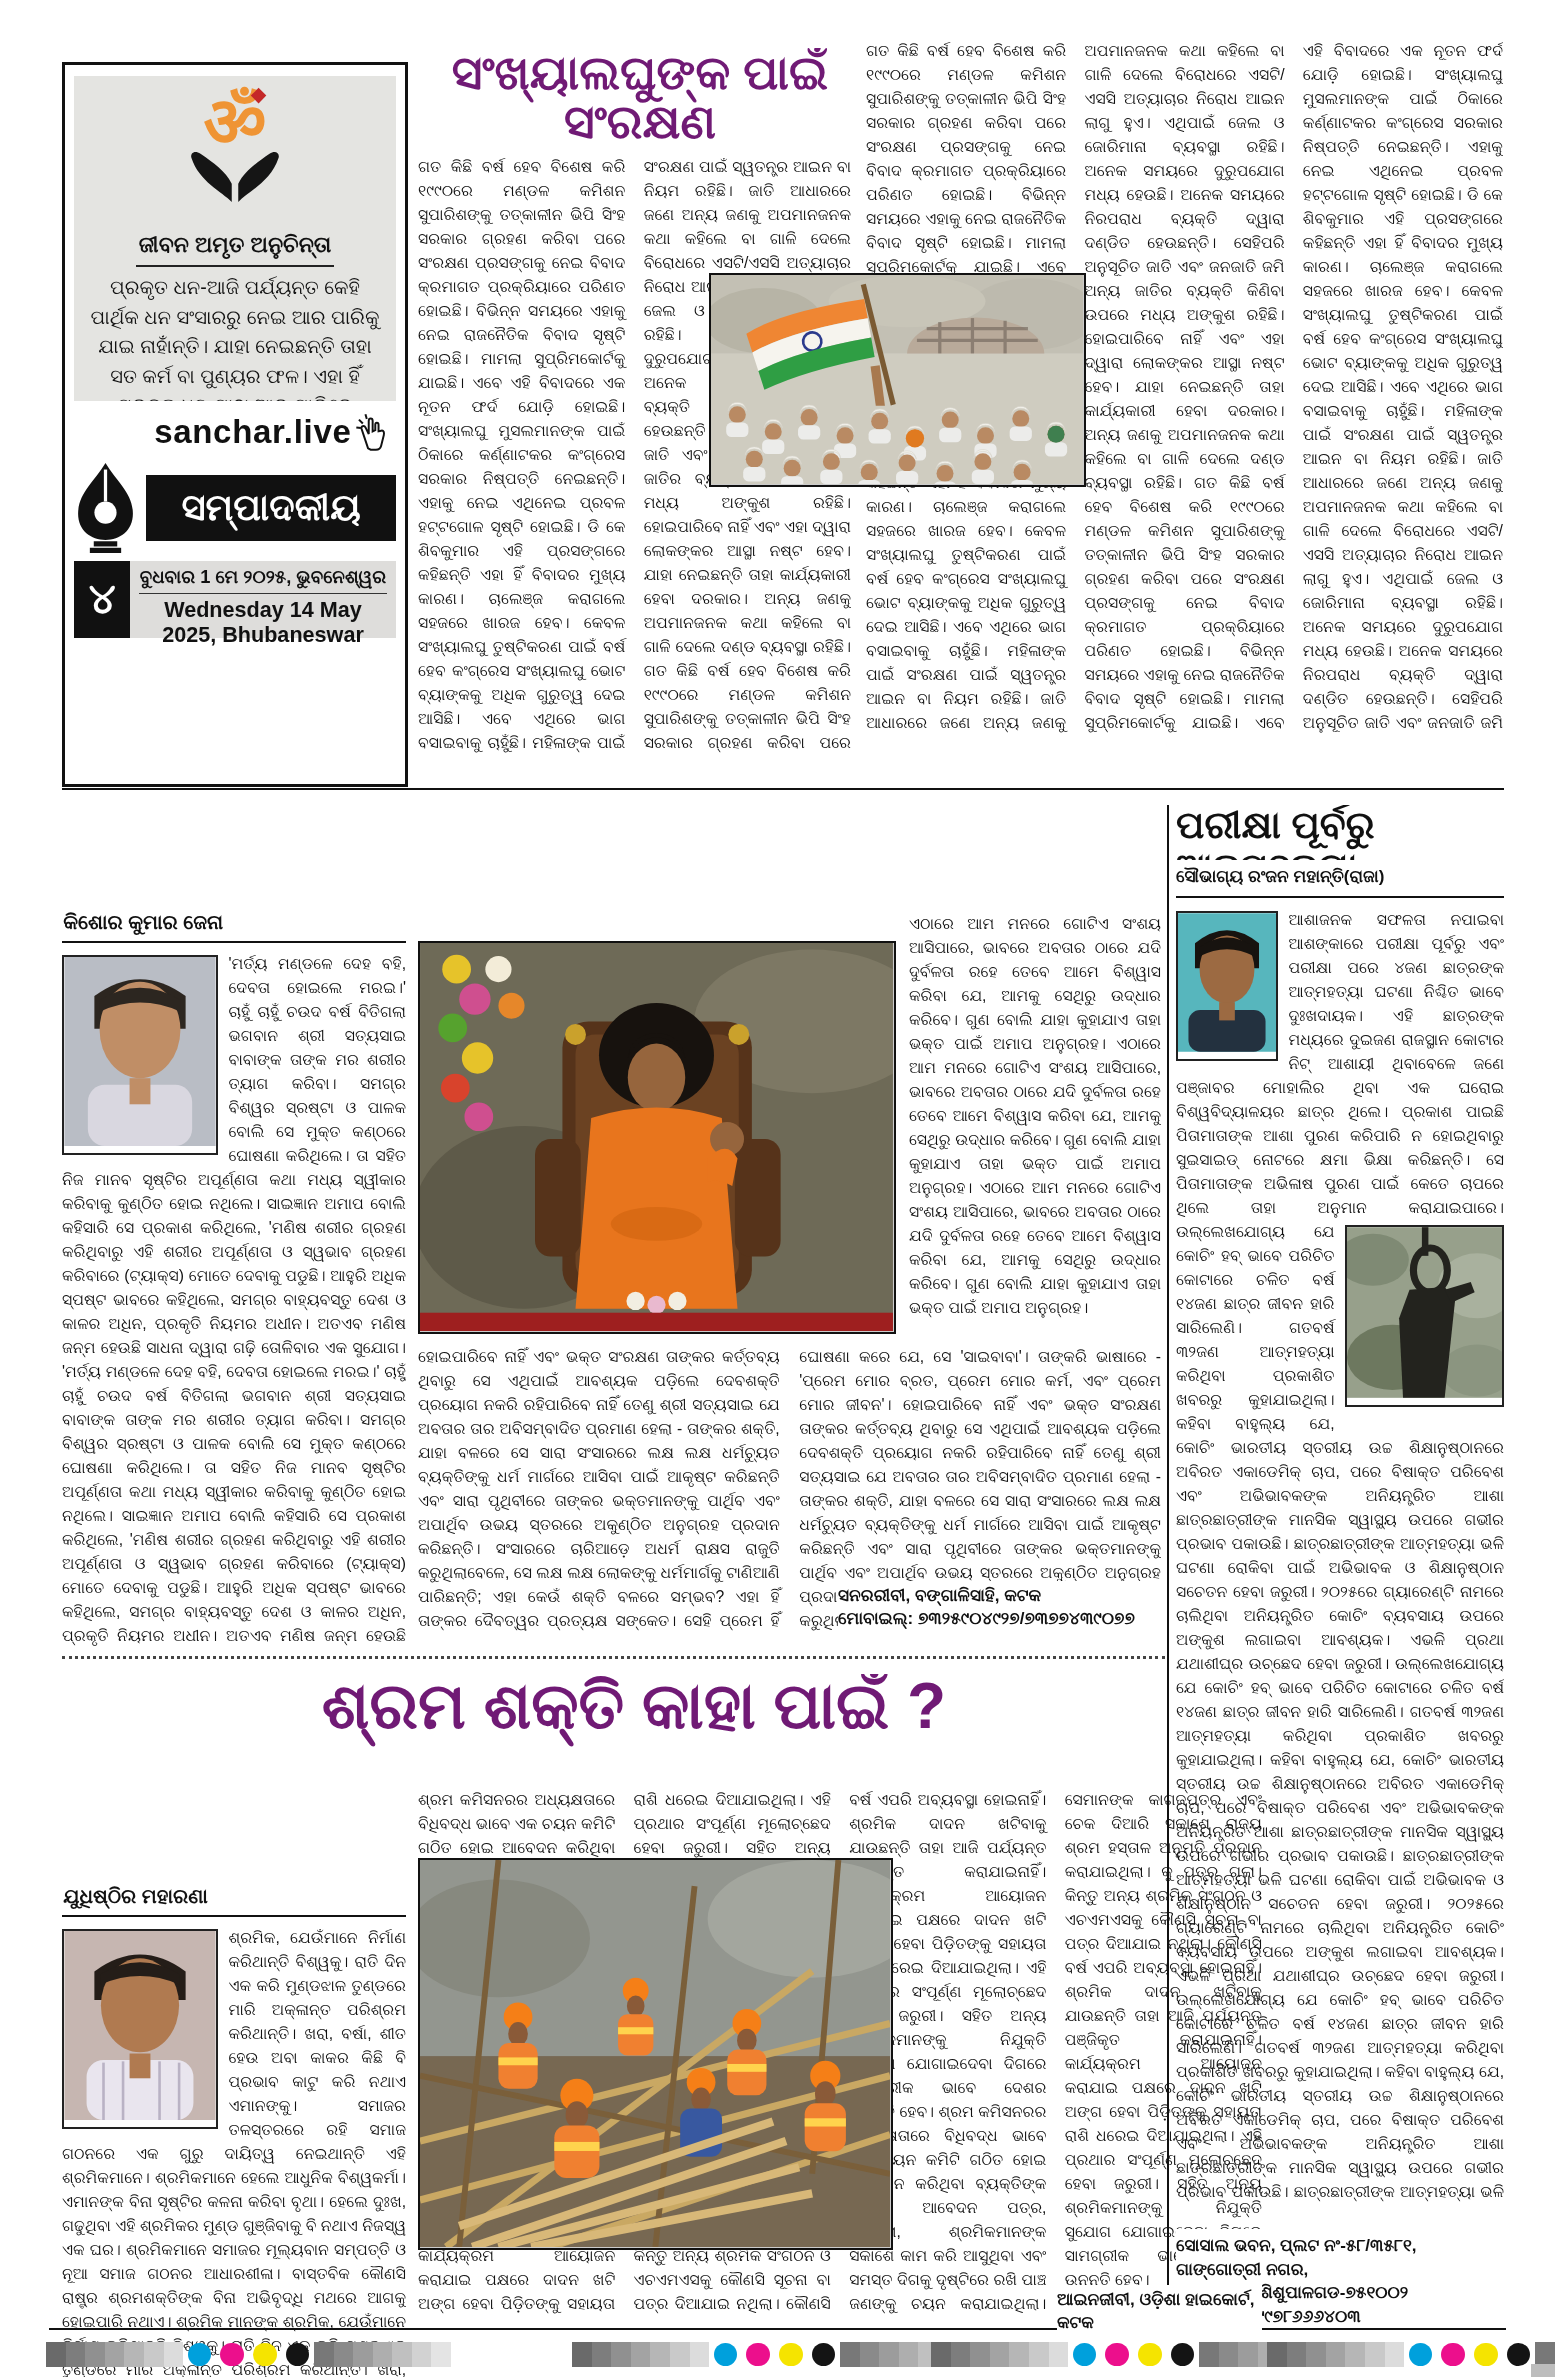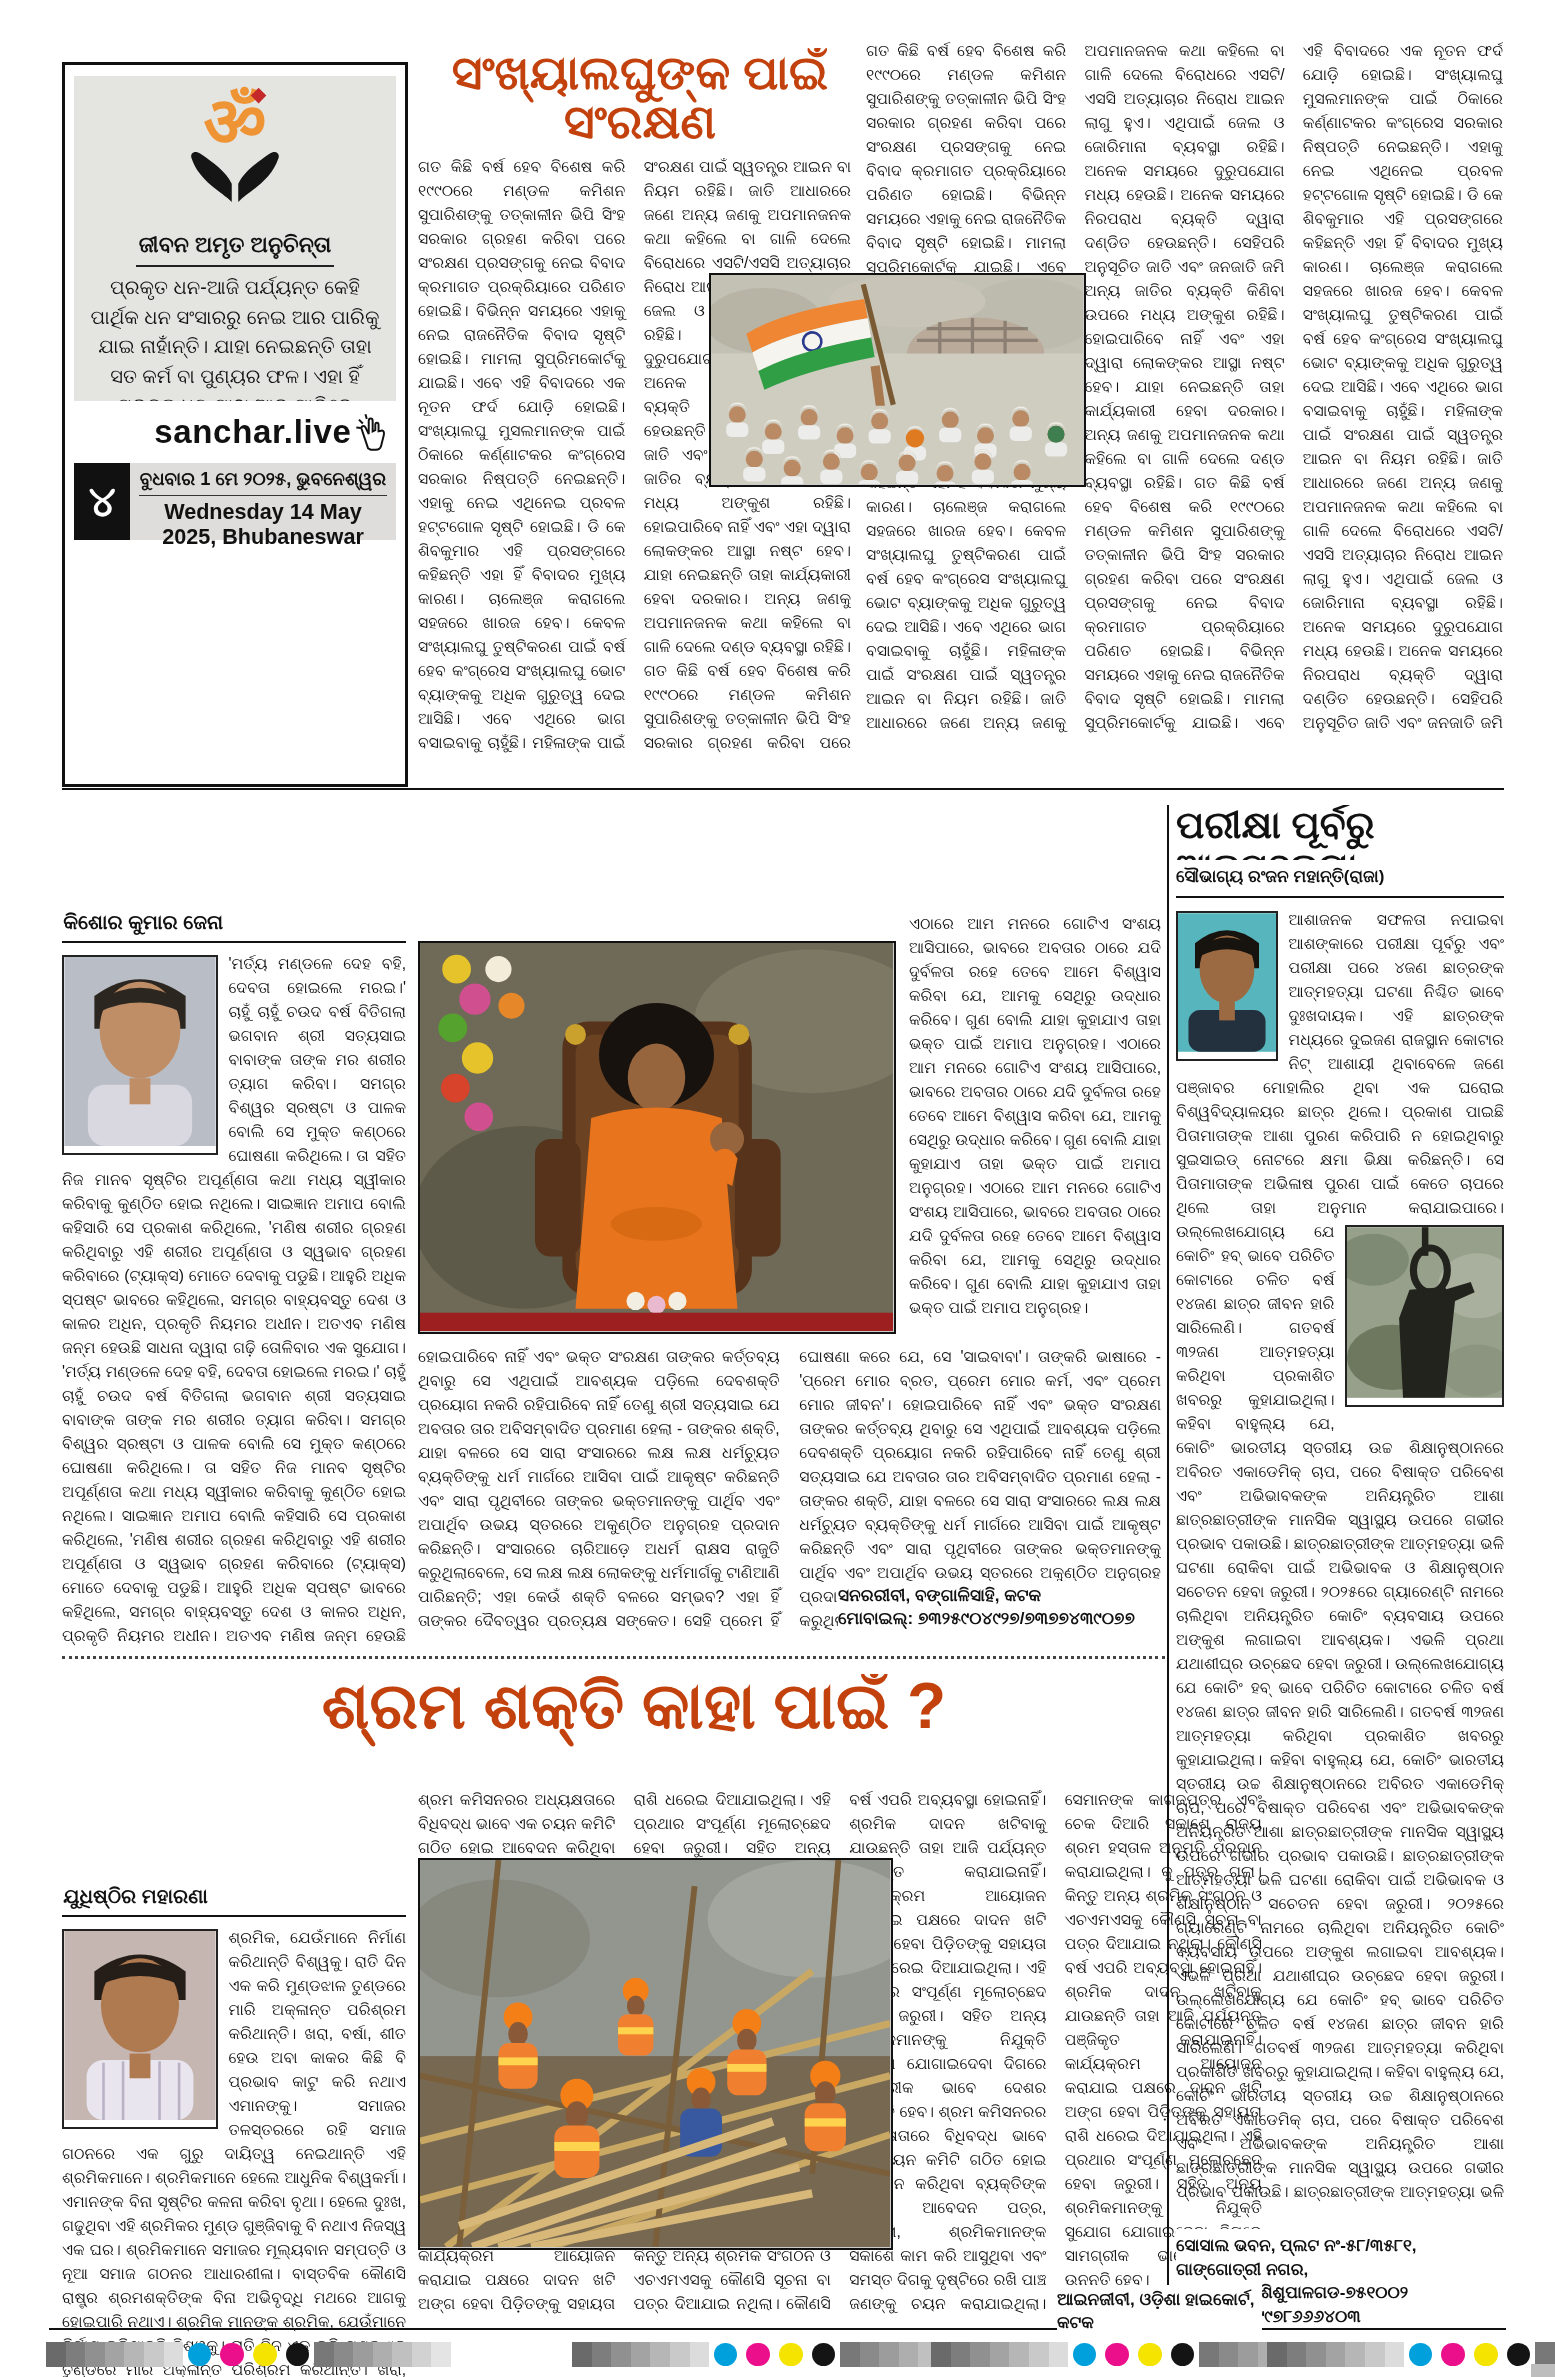--- a/index.html
+++ b/index.html
@@ -29,21 +29,21 @@
   .red-ring{position:absolute;left:93px;top:11.8px;width:41px;height:41px;border:8.5px solid #e02020;border-radius:50%;
             box-sizing:border-box;background:#fff;display:flex;align-items:center;justify-content:center;z-index:3;}
   .red-ring i{width:14.4px;height:14.4px;background:#111;border-radius:50%;}
   .date-row{display:flex;height:77px;}
   .pageno-box{background:#111;color:#fff;width:56px;display:flex;align-items:center;justify-content:center;
               font-size:42px;font-weight:bold;}
   .date-box{background:#dedddb;flex:1;padding:5.2px 9.1px;box-sizing:border-box;text-align:center;}
   .date-or{font-size:18.3px;font-weight:bold;border-bottom:1.3px solid #333;padding-bottom:5.2px;margin-bottom:3.9px;}
   .date-en{font-size:21.6px;font-weight:bold;line-height:1.15;}
   
-  .headline{font-weight:800;text-align:center;color:#c2410c;}
+  .headline{font-weight:800;text-align:center;color:#701a75;}
   .bodytext{font-size:15.7px;line-height:24px;text-align:justify;}
   .cols{height:100%;column-fill:auto;}
   .byline{font-size:20px;font-weight:bold;border-bottom:2px solid #111;padding:2.6px 1.3px 7.8px 1.3px;margin-bottom:9.1px;}
   .sig{font-size:17px;font-weight:bold;line-height:23.5px;}
   .photo{border:2.6px solid #111;box-sizing:border-box;background:#ccc;}
   .photo svg{display:block;}
   .float-portrait{float:left;margin:2.6px 10.5px 5.2px 0;border:2px solid #222;}
   
   .a1-headline{left:423px;top:48px;width:434px;height:103px;font-size:47px;line-height:1.05;}
   .a1-left{left:418px;top:155px;width:433px;height:600px;}
@@ -105,20 +105,30 @@
           <path d="M20 54 L14 36 L10 24 C9 20 14 18 16 22 L21 32 L21 12 C21 7 27 7 27 12 L27 28 L31 26 L31 18 C31 14 36 14 36 18 L36 28 L40 27 C44 26 45 30 44 34 L40 50 C39 54 36 56 32 56 L24 56 Z"></path>
         </g>
         <g stroke="#111" stroke-width="3">
           <line x1="6" y1="10" x2="12" y2="16"></line>
             <line x1="16" y1="2" x2="18" y2="9"></line>
             <line x1="2" y1="22" x2="9" y2="23"></line>
         </g>
       </svg>
     </div>
 
+    <div class="ed-row">
+      <svg width="63" height="90" viewBox="0 0 96 138">
+        <path d="M48 0 C30 30 6 46 6 78 C6 104 26 118 48 118 C70 118 90 104 90 78 C90 46 66 30 48 0 Z" fill="#111"></path>
+        <circle cx="48" cy="76" r="17" fill="#fff"></circle>
+        <line x1="48" y1="10" x2="48" y2="59" stroke="#fff" stroke-width="5"></line>
+        <rect x="30" y="120" width="36" height="8" fill="#111"></rect>
+        <rect x="24" y="130" width="48" height="8" fill="#111"></rect>
+      </svg>
+      <div class="ed-box">ସମ୍ପାଦକୀୟ</div>
+    </div>
 
 
     <div class="date-row">
       <div class="pageno-box">୪</div>
       <div class="date-box">
         <div class="date-or">ବୁଧବାର 1 ମେ ୨୦୨୫, ଭୁବନେଶ୍ୱର</div>
         <div class="date-en">Wednesday 14 May 2025, Bhubaneswar</div>
       </div>
     </div>
   </div>

